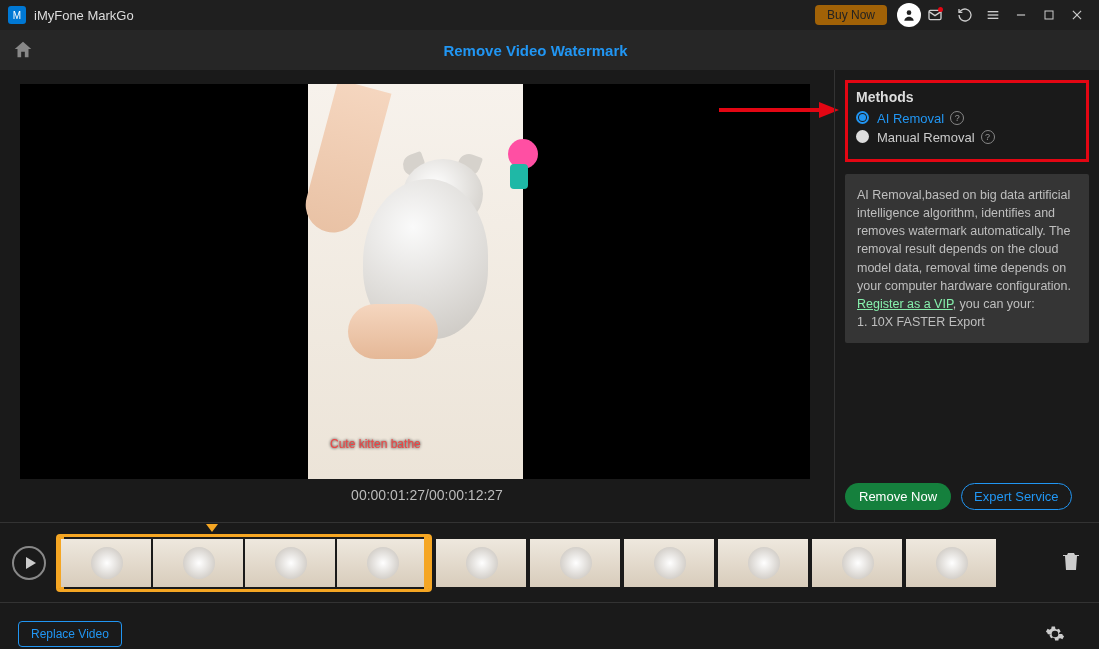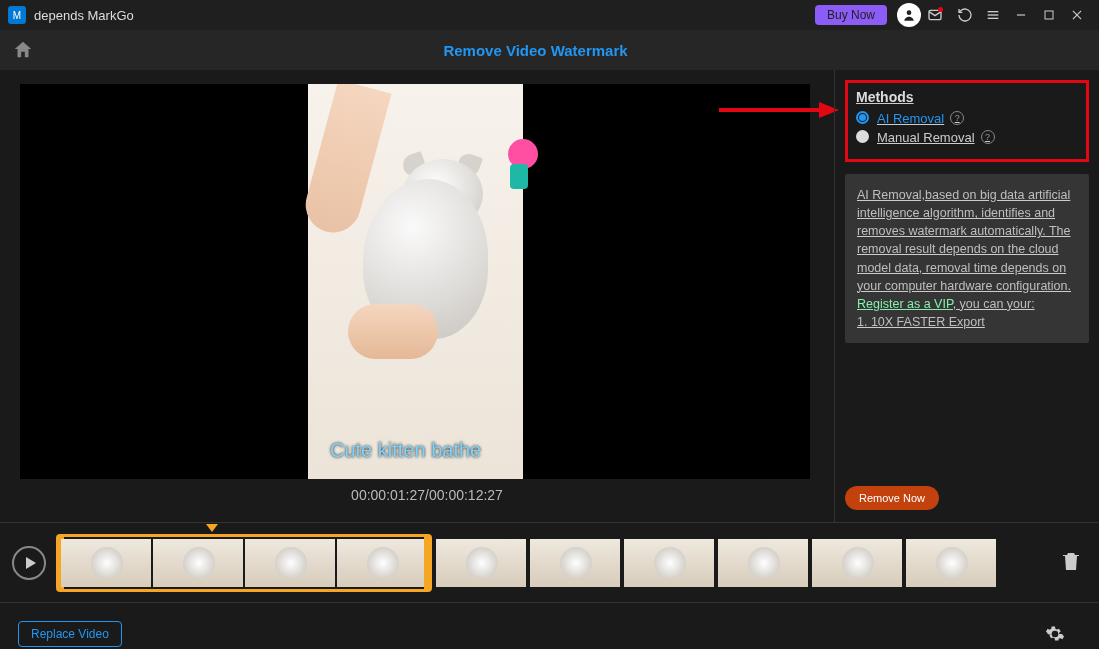--- a/index.html
+++ b/index.html
@@ -1,58 +1,58 @@
 <!DOCTYPE html>
 <html><head>
 <meta charset="utf-8">
 <style>
   *{box-sizing:border-box;margin:0;padding:0;font-family:"Segoe UI",Arial,sans-serif;}
   html,body{width:1099px;height:649px;background:#1a1a1a;color:#ccc;overflow:hidden;}
   
   .titlebar{height:30px;background:#1f1f1f;display:flex;align-items:center;padding:0 8px;font-size:13px;color:#ddd;}
   .logo{width:18px;height:18px;background:#0078d4;border-radius:3px;margin-right:8px;display:flex;align-items:center;justify-content:center;font-size:10px;color:#fff;}
   .titlebar .spacer{flex:1;}
-  .buy{background:#8b5cf6;color:#222;padding:3px 12px;border-radius:4px;font-size:12px;margin-right:8px;cursor:pointer;font-weight:500;}
+  .buy{background:#a16207;color:#222;padding:3px 12px;border-radius:4px;font-size:12px;margin-right:8px;cursor:pointer;font-weight:500;}
   .ticon{width:24px;height:24px;display:flex;align-items:center;justify-content:center;cursor:pointer;color:#ccc;margin:0 2px;}
   .ticon.user{background:#fff;border-radius:50%;color:#222;}
   
   .subheader{height:40px;background:#262626;display:flex;align-items:center;padding:0 12px;}
   .home{width:22px;height:22px;cursor:pointer;color:#888;}
   .subtitle{flex:1;text-align:center;color:#2196f3;font-weight:600;font-size:15px;margin-left:-50px;}
   
   .mainrow{display:flex;height:452px;}
   .leftpane{width:834px;padding:14px 0 0 20px;position:relative;}
   .videobox{width:790px;height:395px;background:#000;position:relative;display:flex;align-items:center;justify-content:center;overflow:hidden;}
   .videoimg{width:215px;height:395px;background:linear-gradient(#f7f2ec,#ece4d8);position:relative;}
   .cat-arm{position:absolute;top:0;left:10px;width:55px;height:150px;background:linear-gradient(#f5d6bf,#e9c2a5);border-radius:0 0 30px 30px;transform:rotate(15deg);}
   .cat-body{position:absolute;top:95px;left:55px;width:125px;height:160px;background:radial-gradient(circle at 40% 30%,#fafafa,#c8c4be);border-radius:60% 55% 50% 50%;}
   .cat-head{position:absolute;top:75px;left:95px;width:80px;height:70px;background:radial-gradient(circle at 40% 40%,#fff,#ccc8c2);border-radius:50%;}
   .cat-ear{position:absolute;top:70px;left:95px;width:22px;height:22px;background:#d6d2cc;border-radius:50% 10% 50% 50%;transform:rotate(-20deg);}
   .cat-ear.r{left:150px;transform:rotate(20deg);}
   .hand2{position:absolute;top:220px;left:40px;width:90px;height:55px;background:linear-gradient(#f5d6bf,#e5b897);border-radius:40px;}
   .pink{position:absolute;top:55px;right:-15px;width:30px;height:30px;background:#ff4fa3;border-radius:50%;}
   .teal{position:absolute;top:80px;right:-5px;width:18px;height:25px;background:#1fb8a6;border-radius:4px;}
-  .wmtext{position:absolute;bottom:17px;left:310px;color:#7dd3fc;font-size:20px;text-shadow:0 0 3px #000;}
+  .wmtext{position:absolute;bottom:28px;left:310px;color:#ef4444;font-size:12px;text-shadow:0 0 3px #000;}
   .timecode{text-align:center;font-size:14px;color:#bbb;margin-top:8px;}
   .arrow{position:absolute;top:30px;right:-5px;width:120px;height:20px;pointer-events:none;}
   
-  .rightpane{width:265px;border-left:1px solid #333;padding:10px 10px 0 10px;position:relative;text-decoration:underline;}
+  .rightpane{width:265px;border-left:1px solid #333;padding:10px 10px 0 10px;position:relative;}
   .methodbox{border:3px solid #e30613;padding:6px 8px 10px 8px;}
   .mtitle{color:#ddd;font-weight:600;font-size:14px;margin-bottom:6px;}
   .radio-row{display:flex;font-size:13px;margin:4px 0;cursor:pointer;}
   .rdot{width:13px;height:13px;border-radius:50%;border:2px solid #888;margin-right:8px;display:inline-flex;align-items:center;justify-content:center;}
   .rdot.sel{border-color:#2196f3;}
   .rdot.sel .inner{width:7px;height:7px;border-radius:50%;background:#2196f3;}
   .rdot.unsel{background:#ddd;border-color:#ddd;}
   .ai{color:#2196f3;}
   .qmark{width:14px;height:14px;border:1px solid #888;border-radius:50%;font-size:9px;display:inline-flex;align-items:center;justify-content:center;margin-left:6px;color:#999;}
   .descbox{background:#353535;margin-top:12px;padding:12px;font-size:12.5px;color:#bfbfbf;line-height:1.45;border-radius:2px;}
   .viplink{color:#86efac;text-decoration:underline;cursor:pointer;}
   .panelbtns{position:absolute;bottom:12px;left:10px;display:flex;gap:10px;}
-  .rnow{background:#c2410c;color:#fff;padding:6px 14px;border-radius:14px;font-size:11px;cursor:pointer;}
+  .rnow{background:#15803d;color:#fff;padding:6px 14px;border-radius:14px;font-size:13px;cursor:pointer;}
   .expsvc{border:1px solid #2196f3;color:#2196f3;padding:5px 12px;border-radius:14px;font-size:13px;cursor:pointer;}
   
   .timeline{height:80px;background:#1a1a1a;border-top:1px solid #333;display:flex;align-items:center;padding:0 12px;gap:10px;}
   .playbtn{width:34px;height:34px;border:2px solid #888;border-radius:50%;display:flex;align-items:center;justify-content:center;cursor:pointer;}
   .playtri{width:0;height:0;border-left:10px solid #ccc;border-top:6px solid transparent;border-bottom:6px solid transparent;margin-left:3px;}
   .clipstrip{display:flex;gap:4px;flex:1;align-items:center;position:relative;}
   .selgroup{border:3px solid #f5a623;border-radius:4px;padding:2px;display:flex;gap:2px;position:relative;}
   .selgroup::before,.selgroup::after{content:"";position:absolute;top:0;bottom:0;width:8px;background:#f5a623;}
   .selgroup::before{left:-3px;border-radius:4px 0 0 4px;}
   .selgroup::after{right:-3px;border-radius:0 4px 4px 0;}
@@ -65,21 +65,21 @@
   .replace{border:1px solid #2196f3;color:#2196f3;padding:5px 12px;border-radius:4px;font-size:12px;cursor:pointer;}
   .bottombar .spacer{flex:1;}
   .gear{width:20px;height:20px;cursor:pointer;color:#ccc;margin-right:16px;}
   .exportnow{background:#f5a623;color:#222;padding:8px 24px;border-radius:4px;font-size:14px;cursor:pointer;font-weight:500;}
 </style>
 </head>
 <body>
 
 <div class="titlebar">
   <div class="logo">M</div>
-  <span>depends MarkGo</span>
+  <span>iMyFone MarkGo</span>
   <div class="spacer"></div>
   <div class="buy">Buy Now</div>
   <div class="ticon user">
       <svg width="14" height="14" viewBox="0 0 24 24" fill="#222">
         <circle cx="12" cy="8" r="4"></circle>
         <path d="M4 22c0-4 4-7 8-7s8 3 8 7"></path>
       </svg>
     </div>
   <div class="ticon">
       <svg width="16" height="16" viewBox="0 0 24 24" fill="none" stroke="#ccc" stroke-width="2">
@@ -163,20 +163,21 @@
         <span>Manual Removal</span>
         <span class="qmark">?</span>
       </div>
     </div>
     <div class="descbox">
       <span>AI Removal,based on big data artificial intelligence algorithm, identifies and removes watermark automatically. The removal result depends on the cloud model data, removal time depends on your computer hardware configuration. </span><span class="viplink">Register as a VIP</span><span>, you can your:</span><br>
       <span>1. 10X FASTER Export</span><br>
     </div>
     <div class="panelbtns">
       <div class="rnow">Remove Now</div>
+      <div class="expsvc">Expert Service</div>
     </div>
   </div>
 </div>
 
 <div class="timeline">
   <div class="playbtn">
       <div class="playtri"></div>
     </div>
   <div class="clipstrip">
     <div class="cursor"></div>

